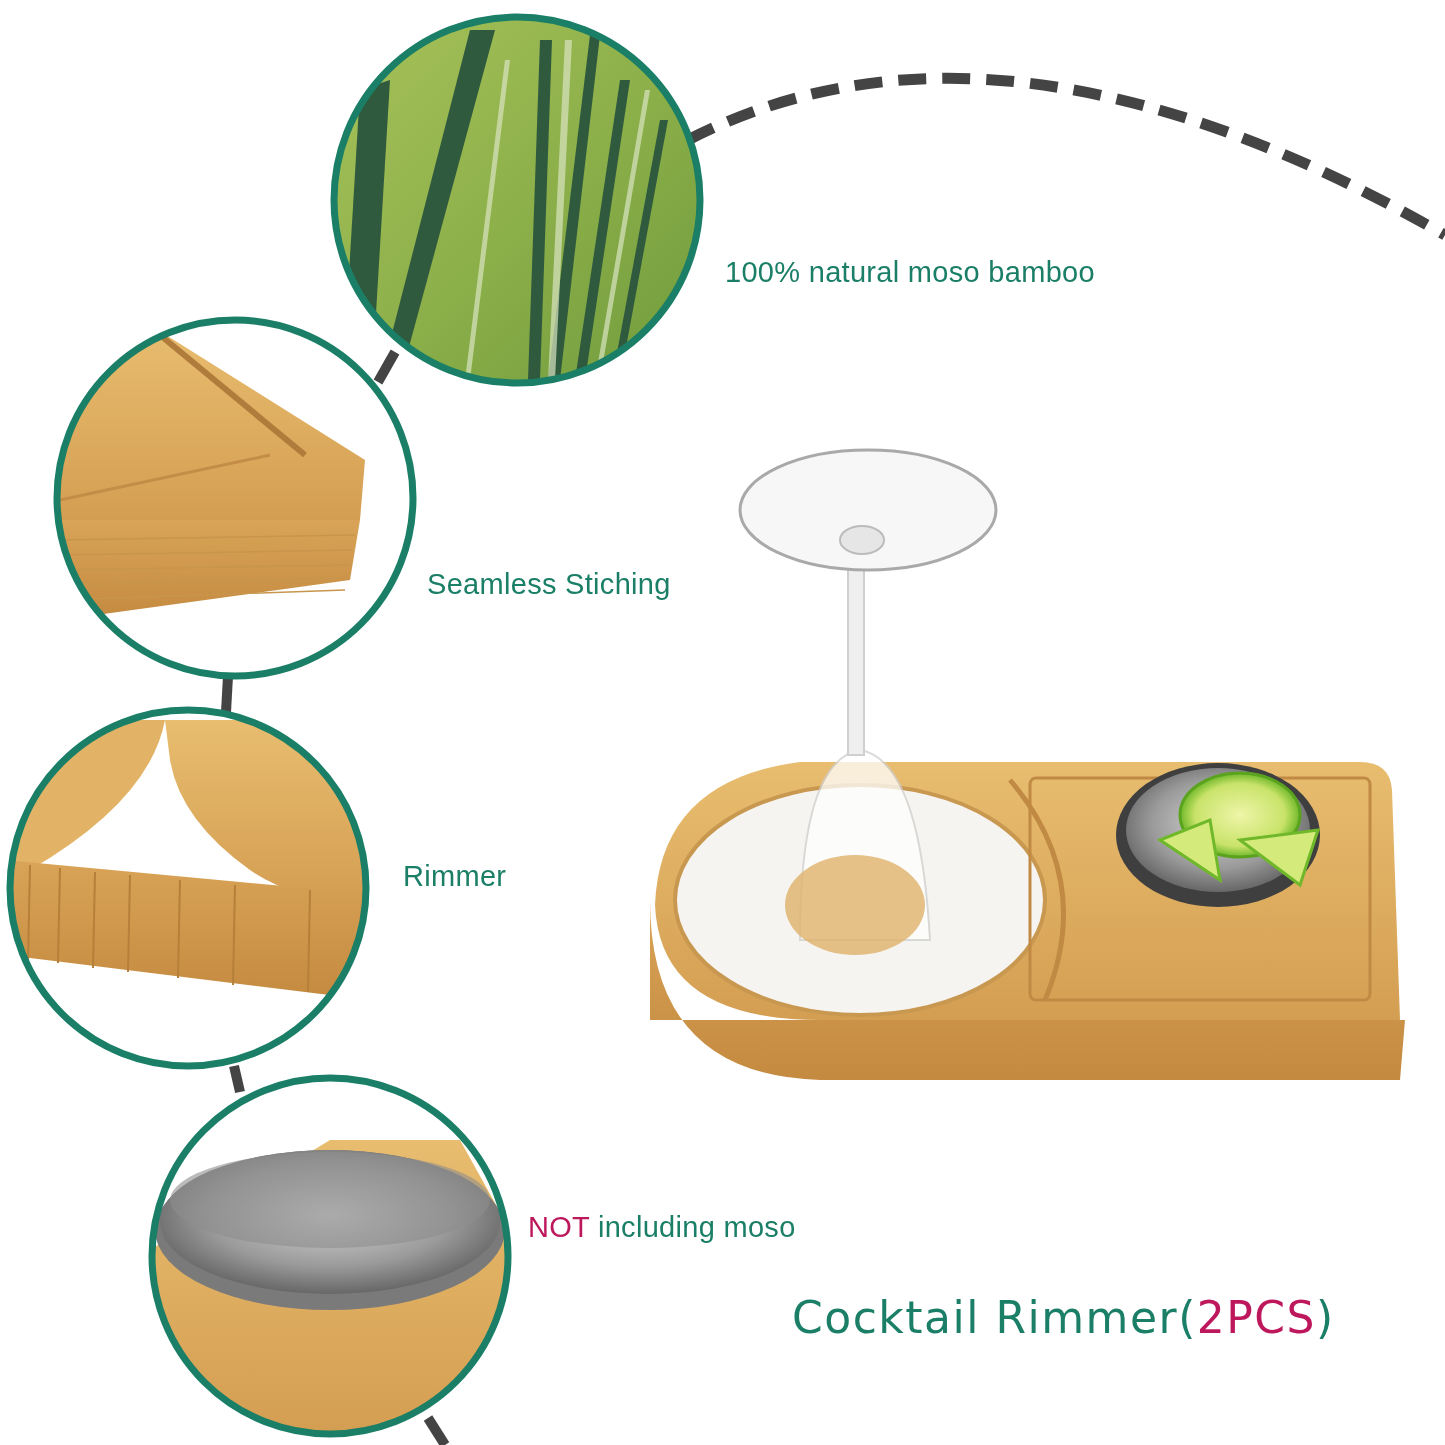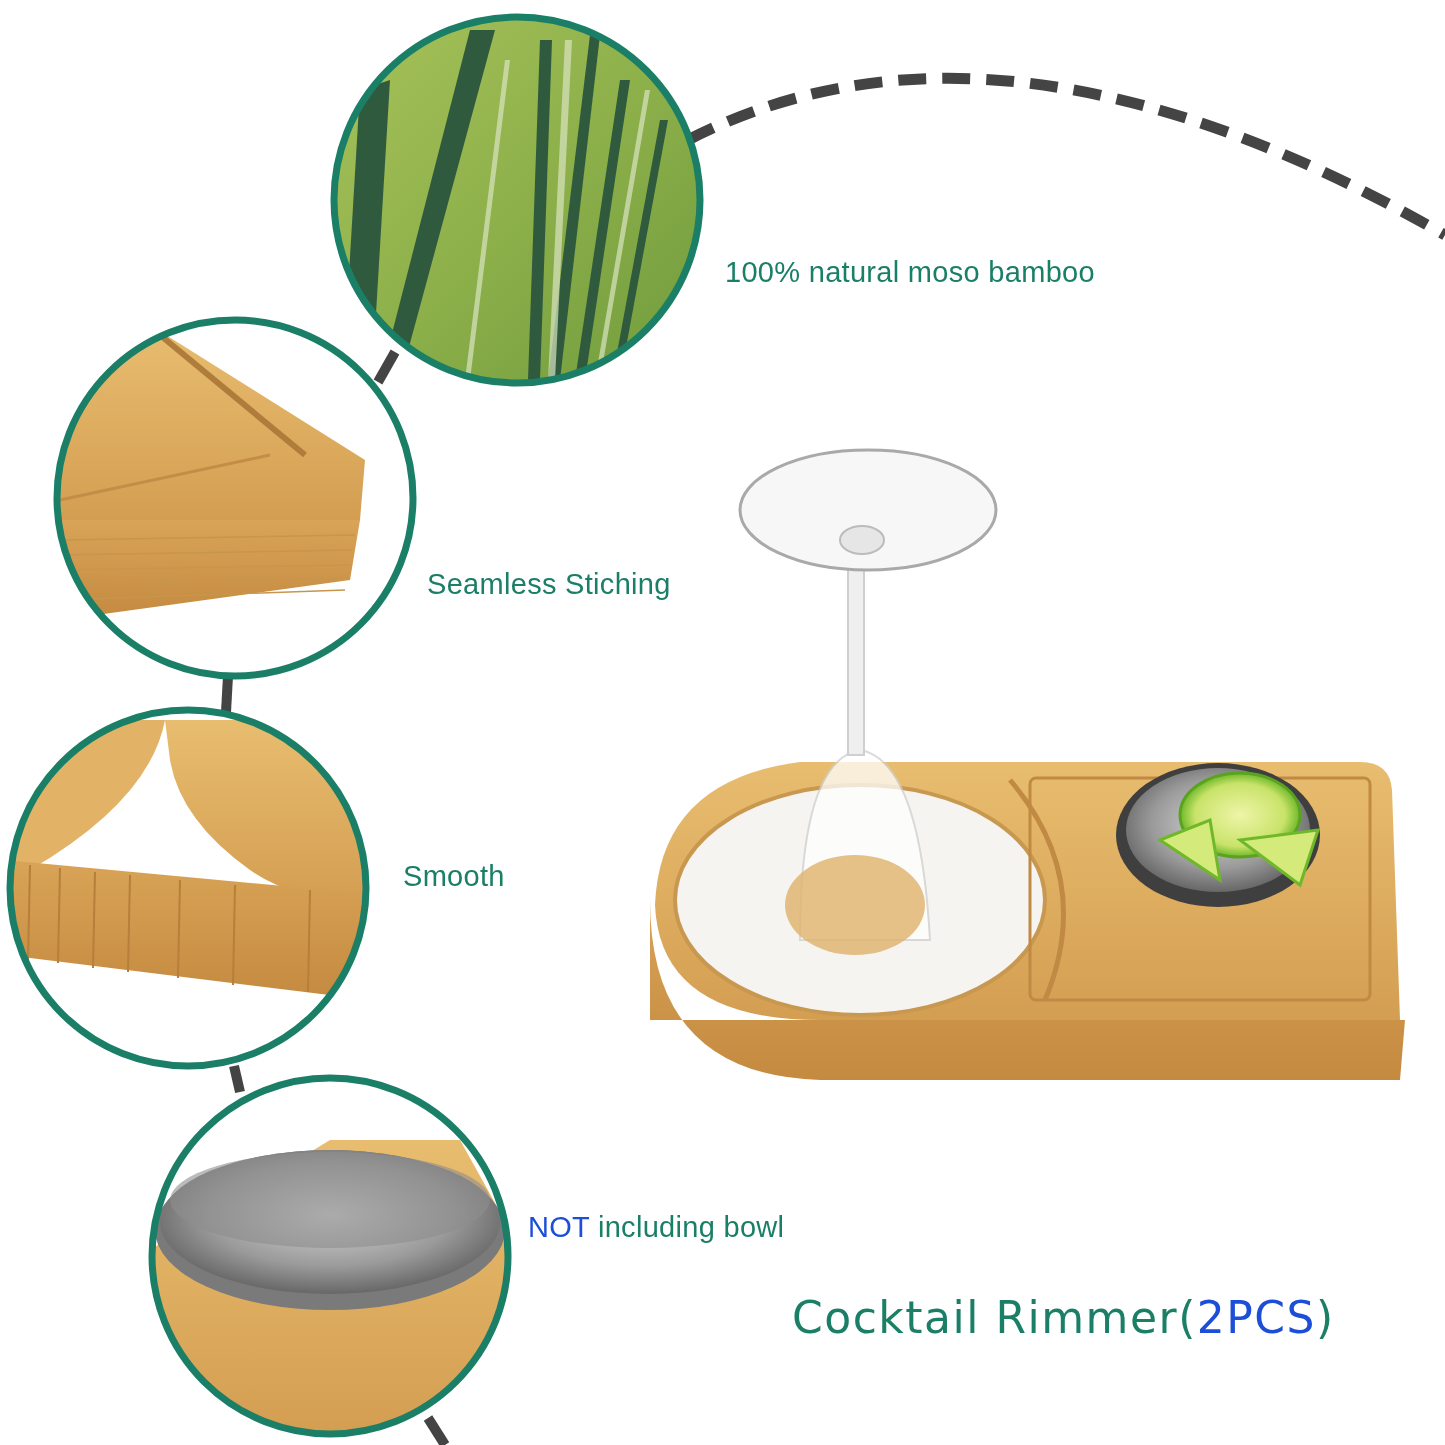--- a/index.html
+++ b/index.html
@@ -1,19 +1,19 @@
 <!DOCTYPE html>
 <html><head>
 <meta charset="utf-8">
 <style>
   html, body { margin: 0; padding: 0; background: #ffffff; }
   body { width: 1445px; height: 1445px; position: relative; overflow: hidden; font-family: "DejaVu Sans", sans-serif; }
   .feature-label { position: absolute; font-family: Liberation Sans, sans-serif; font-size: 29px; color: #1a7f66; letter-spacing: 0.3px; white-space: nowrap; }
   .title { position: absolute; font-family: "DejaVu Sans", sans-serif; font-size: 44px; color: #1a7f66; letter-spacing: 1.5px; white-space: nowrap; font-weight: normal; }
-  .red { color: #1d4ed8; }
+  .red { color: #be185d; }
   svg.layer { position: absolute; left: 0; top: 0; }
 </style>
 </head>
 <body>
 
 <svg class="layer" width="1445" height="1445" viewBox="0 0 1445 1445">
   <defs>
     <clipPath id="c1">
         <circle cx="517" cy="200" r="183"></circle>
       </clipPath>
@@ -138,16 +138,16 @@
     <ellipse cx="1218" cy="835" rx="102" ry="72" fill="#3f3f3f"></ellipse>
     <ellipse cx="1218" cy="830" rx="92" ry="62" fill="url(#steel)"></ellipse>
     <ellipse cx="1240" cy="815" rx="60" ry="42" fill="url(#lime)" stroke="#5aa31f" stroke-width="3"></ellipse>
     <path d="M 1160 840 L 1210 820 L 1220 880 Z" fill="#d4ea7a" stroke="#6fb82a" stroke-width="3"></path>
     <path d="M 1240 840 L 1318 830 L 1300 885 Z" fill="#d4ea7a" stroke="#6fb82a" stroke-width="3"></path>
   </g>
 </svg>
 
 <div class="feature-label" style="left:725px; top:256px;">100% natural moso bamboo</div>
 <div class="feature-label" style="left:427px; top:568px;">Seamless Stiching</div>
-<div class="feature-label" style="left:403px; top:860px;">Smooth</div>
-<div class="feature-label" style="left:528px; top:1211px;"><span class="red">NOT</span><span> including bowl</span></div>
+<div class="feature-label" style="left:403px; top:860px;">Rimmer</div>
+<div class="feature-label" style="left:528px; top:1211px;"><span class="red">NOT</span><span> including moso</span></div>
 
 <div class="title" style="left:792px; top:1292px;"><span>Cocktail Rimmer(</span><span class="red">2PCS</span><span>)</span></div>
 
 </body></html>

